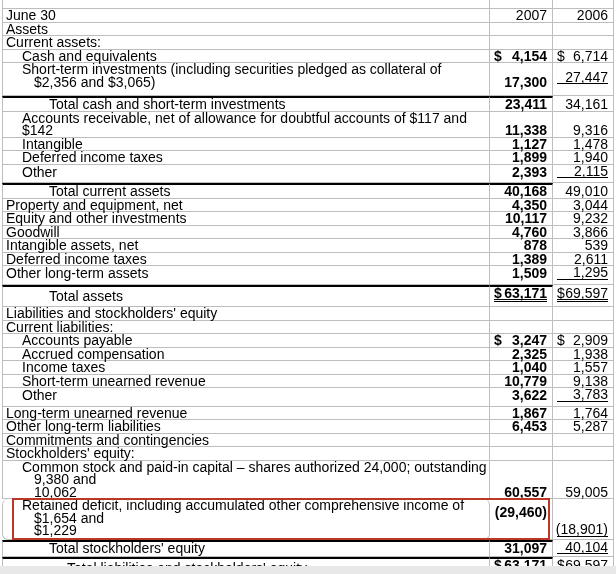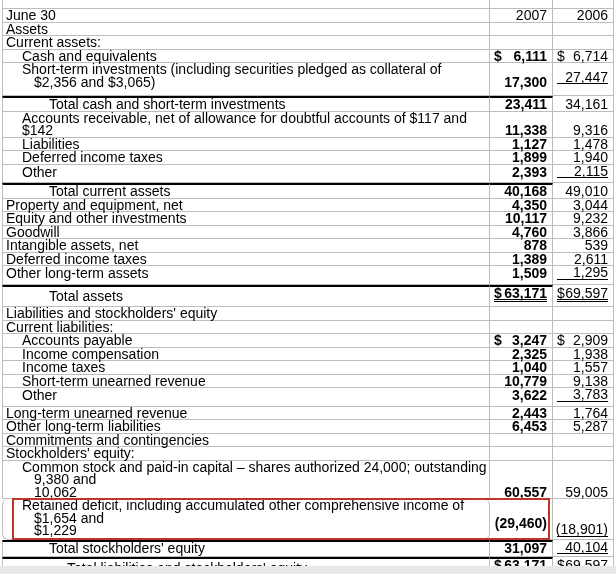--- a/index.html
+++ b/index.html
@@ -83,41 +83,41 @@
         <td class="c2 num b"><div class="money"><span>&nbsp;</span></div></td>
         <td class="c3 num"><div class="money"><span>&nbsp;</span></div></td>
       </tr>
       <tr>
         <td class="c1 i0">Current assets:</td>
         <td class="c2 num b"><div class="money"><span>&nbsp;</span></div></td>
         <td class="c3 num"><div class="money"><span>&nbsp;</span></div></td>
       </tr>
       <tr>
         <td class="c1 i1">Cash and equivalents</td>
-        <td class="c2 num b"><div class="money"><span class="cur">$</span><span>6,111</span></div></td>
+        <td class="c2 num b"><div class="money"><span class="cur">$</span><span>4,154</span></div></td>
         <td class="c3 num"><div class="money"><span class="cur">$</span><span>6,714</span></div></td>
       </tr>
       <tr>
         <td class="c1 i1 hang" style="padding-bottom: 7px;">Short-term investments (including securities pledged as collateral of
 $2,356 and $3,065)</td>
         <td class="c2 num b" style="padding-bottom: 7px;"><div class="money"><span>17,300</span></div></td>
         <td class="c3 num u" style="padding-bottom: 11px;"><div class="money"><span>27,447</span></div></td>
       </tr>
       <tr>
         <td class="c1 i2 rt">Total cash and short-term investments</td>
         <td class="c2 num b rt"><div class="money"><span>23,411</span></div></td>
         <td class="c3 num"><div class="money"><span>34,161</span></div></td>
       </tr>
       <tr>
         <td class="c1 i1">Accounts receivable, net of allowance for doubtful accounts of $117 and $142</td>
         <td class="c2 num b"><div class="money"><span>11,338</span></div></td>
         <td class="c3 num"><div class="money"><span>9,316</span></div></td>
       </tr>
       <tr>
-        <td class="c1 i1">Liabilities</td>
+        <td class="c1 i1">Intangible</td>
         <td class="c2 num b"><div class="money"><span>1,127</span></div></td>
         <td class="c3 num"><div class="money"><span>1,478</span></div></td>
       </tr>
       <tr>
         <td class="c1 i1">Deferred income taxes</td>
         <td class="c2 num b"><div class="money"><span>1,899</span></div></td>
         <td class="c3 num"><div class="money"><span>1,940</span></div></td>
       </tr>
       <tr>
         <td class="c1 i1" style="padding-bottom: 4px;">Other</td>
@@ -173,42 +173,42 @@
         <td class="c1 i0">Current liabilities:</td>
         <td class="c2 num b"><div class="money"><span>&nbsp;</span></div></td>
         <td class="c3 num"><div class="money"><span>&nbsp;</span></div></td>
       </tr>
       <tr>
         <td class="c1 i1">Accounts payable</td>
         <td class="c2 num b"><div class="money"><span class="cur">$</span><span>3,247</span></div></td>
         <td class="c3 num"><div class="money"><span class="cur">$</span><span>2,909</span></div></td>
       </tr>
       <tr>
-        <td class="c1 i1">Income compensation</td>
+        <td class="c1 i1">Accrued compensation</td>
         <td class="c2 num b"><div class="money"><span>2,325</span></div></td>
         <td class="c3 num"><div class="money"><span>1,938</span></div></td>
       </tr>
       <tr>
         <td class="c1 i1">Income taxes</td>
         <td class="c2 num b"><div class="money"><span>1,040</span></div></td>
         <td class="c3 num"><div class="money"><span>1,557</span></div></td>
       </tr>
       <tr>
         <td class="c1 i1">Short-term unearned revenue</td>
         <td class="c2 num b"><div class="money"><span>10,779</span></div></td>
         <td class="c3 num"><div class="money"><span>9,138</span></div></td>
       </tr>
       <tr>
         <td class="c1 i1" style="padding-bottom: 4px;">Other</td>
         <td class="c2 num b" style="padding-bottom: 4px;"><div class="money"><span>3,622</span></div></td>
         <td class="c3 num u" style="padding-bottom: 4px;"><div class="money"><span>3,783</span></div></td>
       </tr>
       <tr>
         <td class="c1 i0">Long-term unearned revenue</td>
-        <td class="c2 num b"><div class="money"><span>2,443</span></div></td>
+        <td class="c2 num b"><div class="money"><span>1,867</span></div></td>
         <td class="c3 num"><div class="money"><span>1,764</span></div></td>
       </tr>
       <tr>
         <td class="c1 i0">Other long-term liabilities</td>
         <td class="c2 num b"><div class="money"><span>6,453</span></div></td>
         <td class="c3 num"><div class="money"><span>5,287</span></div></td>
       </tr>
       <tr>
         <td class="c1 i0">Commitments and contingencies</td>
         <td class="c2 num b"><div class="money"><span>&nbsp;</span></div></td>
@@ -221,21 +221,21 @@
       </tr>
       <tr>
         <td class="c1 i1 hang">Common stock and paid-in capital – shares authorized 24,000; outstanding 9,380 and
 10,062</td>
         <td class="c2 num b"><div class="money"><span>60,557</span></div></td>
         <td class="c3 num"><div class="money"><span>59,005</span></div></td>
       </tr>
       <tr>
         <td class="c1 i1 hang hl1" style="padding-bottom: 2px; border-radius: 6px;">Retained deficit, including accumulated other comprehensive income of $1,654 and
 $1,229<div class="hl-box"></div></td>
-        <td class="c2 num b" style="padding-bottom: 9px; text-align: center;"><div class="money"><span>(29,460)</span></div></td>
+        <td class="c2 num b" style="padding-bottom: 20px; text-align: center;"><div class="money"><span>(29,460)</span></div></td>
         <td class="c3 num u" style="padding-bottom: 2px;"><div class="money"><span>(18,901)</span></div></td>
       </tr>
       <tr>
         <td class="c1 i2 rt" style="padding-bottom: 2px;">Total stockholders' equity</td>
         <td class="c2 num b rt" style="padding-bottom: 2px;"><div class="money"><span>31,097</span></div></td>
         <td class="c3 num u" style="padding-bottom: 2px;"><div class="money"><span>40,104</span></div></td>
       </tr>
       <tr>
         <td class="c1 i3 rt" style="padding-bottom: 4px;">Total liabilities and stockholders' equity</td>
         <td class="c2 num b rt dbl" style="padding-bottom: 4px;"><div class="money"><span class="cur">$</span><span>63,171</span></div></td>

